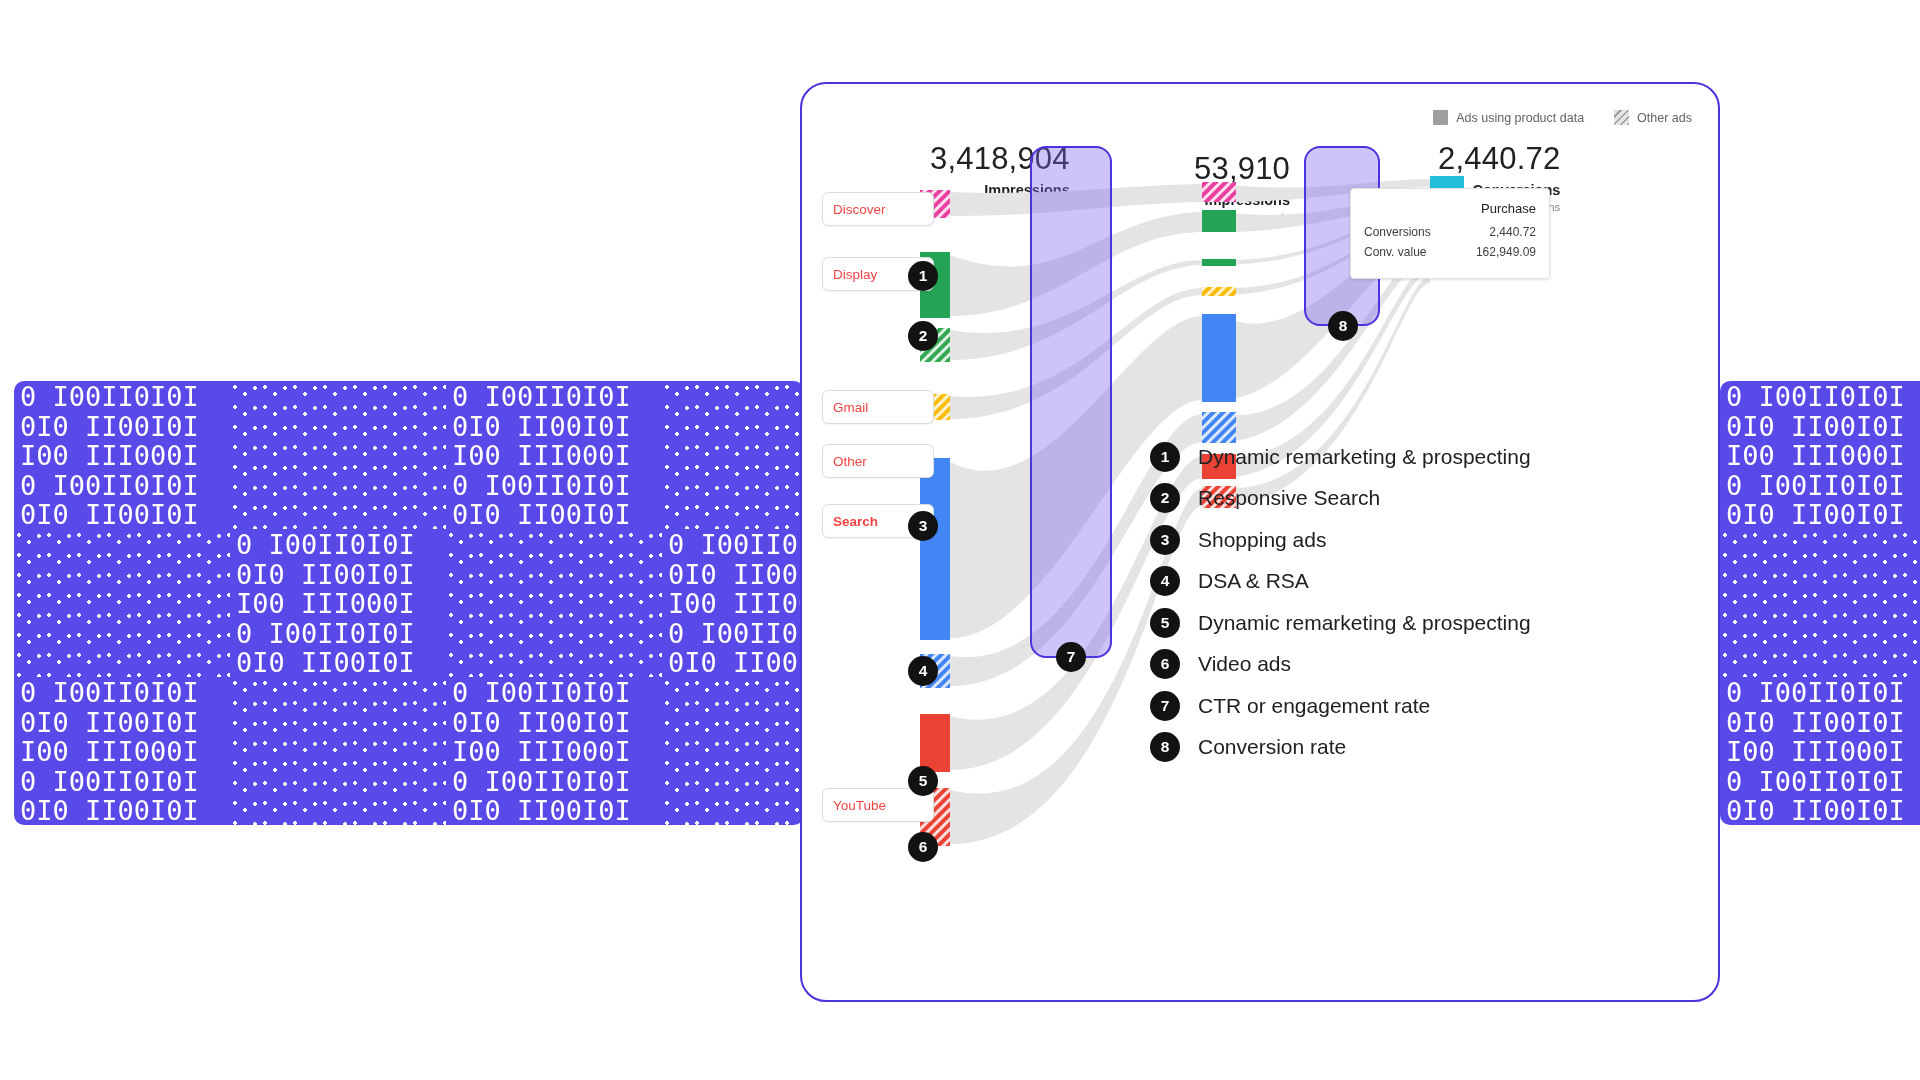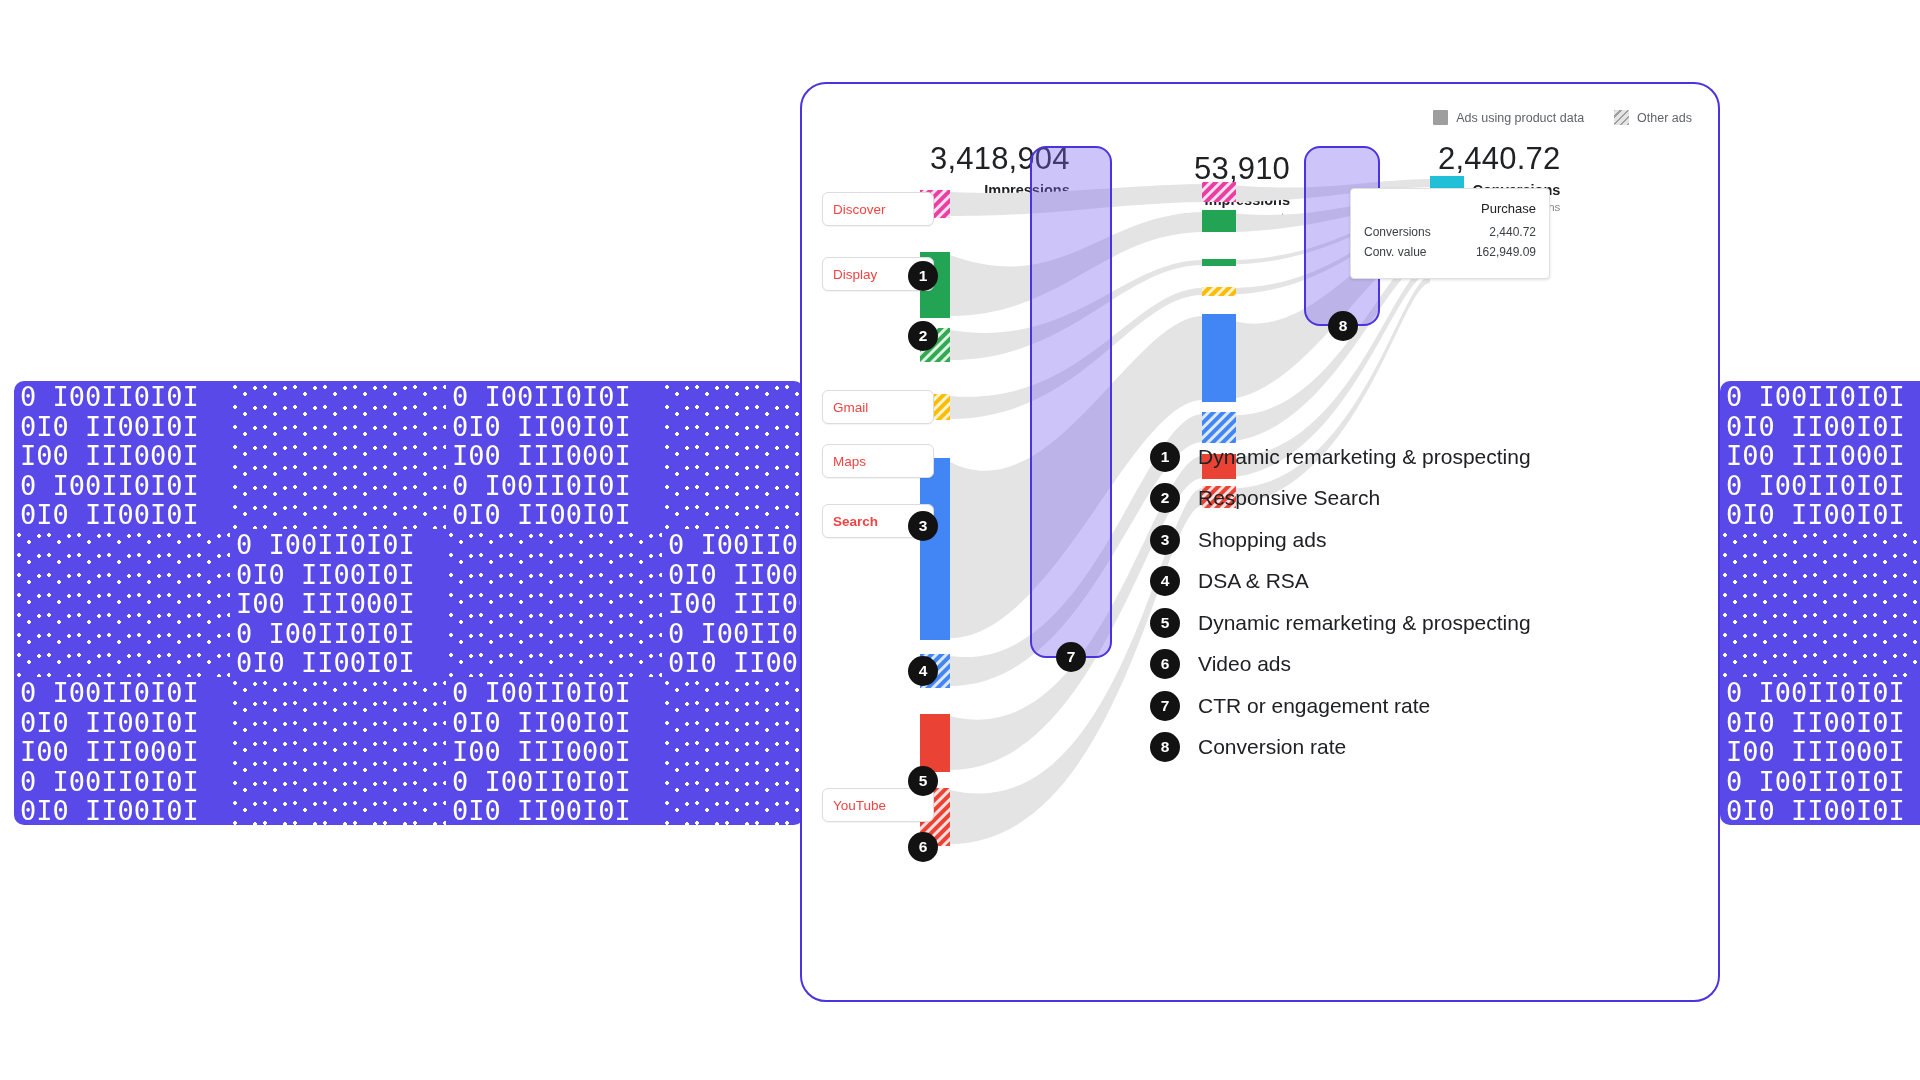--- a/index.html
+++ b/index.html
@@ -327,21 +327,21 @@
     <div class="pill" style="left:20px; top:108px;">
         <span>Discover</span>
       </div>
     <div class="pill" style="left:20px; top:173px;">
         <span>Display</span>
       </div>
     <div class="pill" style="left:20px; top:306px;">
         <span>Gmail</span>
       </div>
     <div class="pill" style="left:20px; top:360px;">
-        <span>Maps</span>
+        <span>Other</span>
       </div>
     <div class="pill" style="left:20px; top:420px;font-weight:bold;">
         <span>Search</span>
       </div>
     <div class="pill" style="left:20px; top:704px;">
         <span>YouTube</span>
       </div>
 
     <div class="ovr" style="left:228px; top:62px; width:82px; height:512px;"></div>
     <div class="ovr" style="left:502px; top:62px; width:76px; height:180px;"></div>

